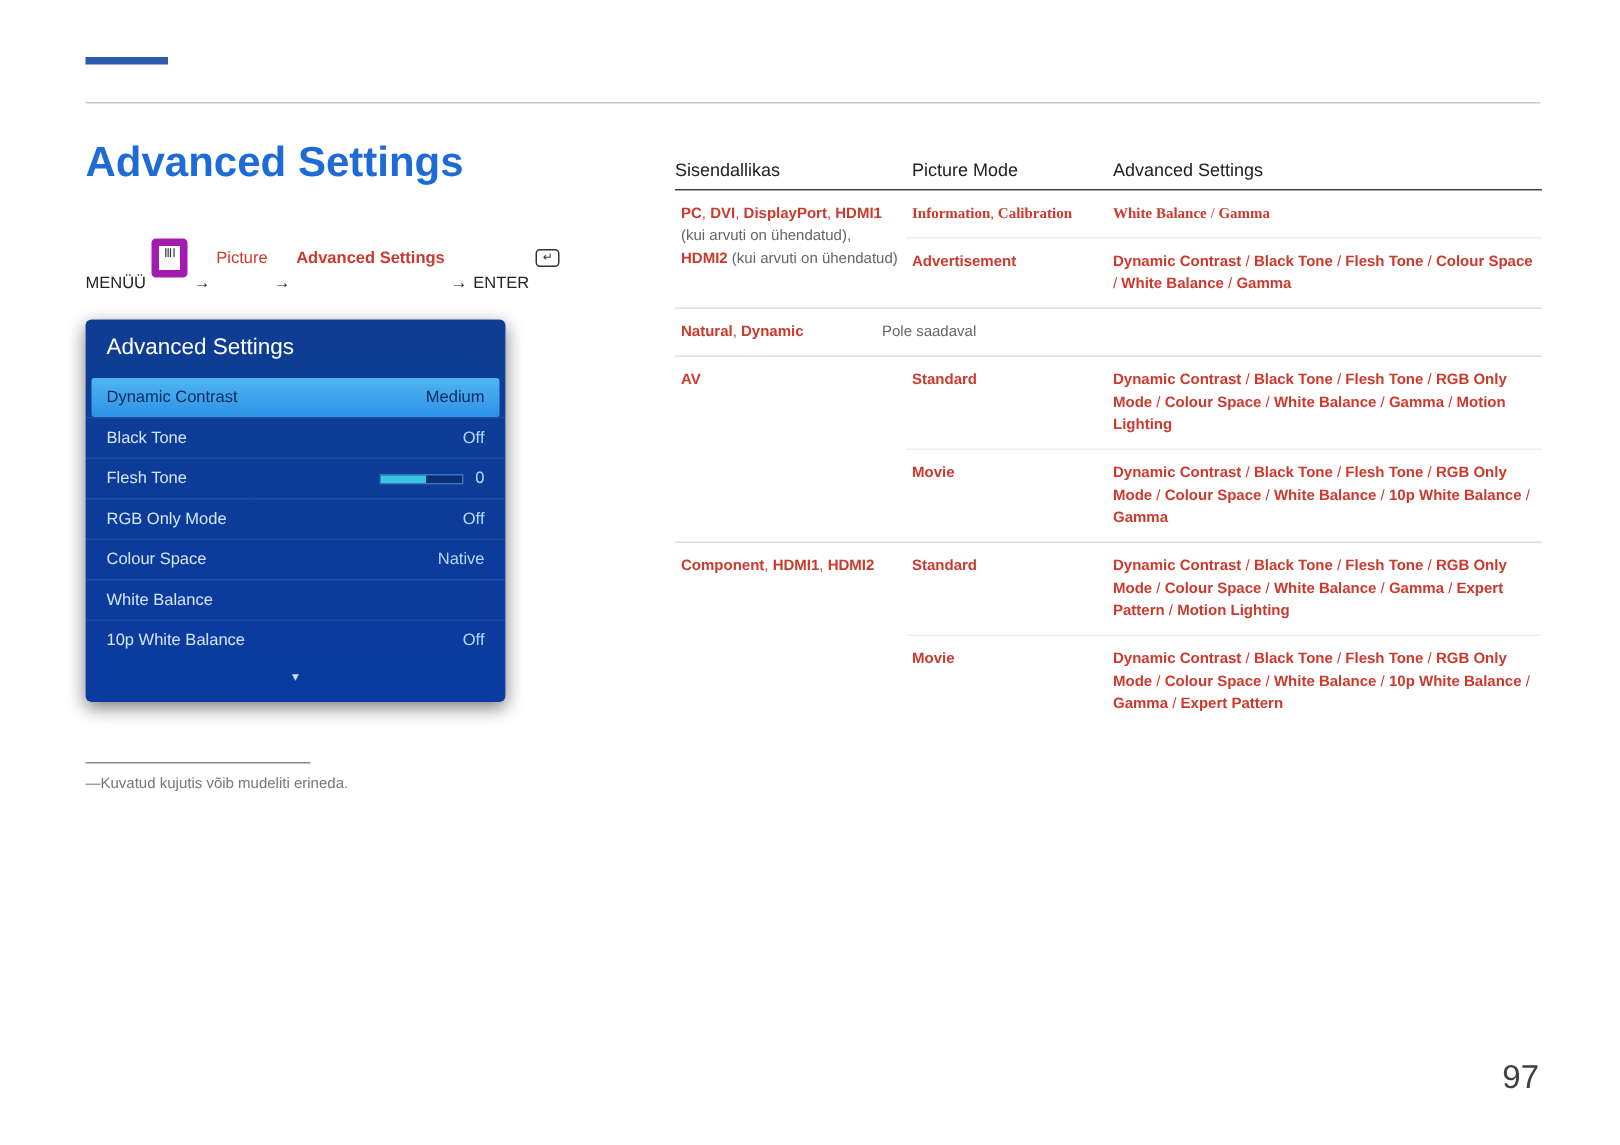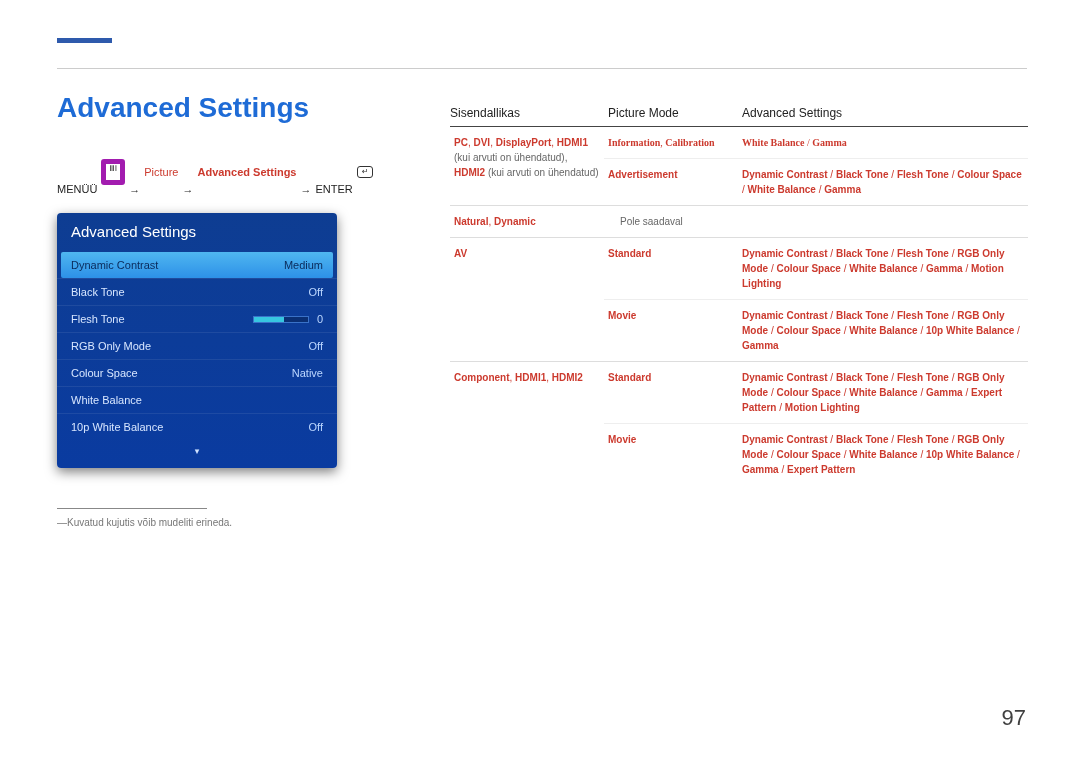--- a/index.html
+++ b/index.html
@@ -220,21 +220,21 @@
             <div class="td3 cell"><span class="hlb">White Balance</span><span class="hl"> / </span><span class="hlb">Gamma</span></div>
           </div>
           <div style="display: flex; border-top: 1px solid rgb(238, 238, 238);">
             <div class="td2 cell"><span class="hlb">Advertisement</span></div>
             <div class="td3 cell"><span class="hlb">Dynamic Contrast</span><span class="hl"> / </span><span class="hlb">Black Tone</span><span class="hl"> / </span><span class="hlb">Flesh Tone</span><span class="hl"> / </span><span class="hlb">Colour Space</span><span class="hl"> / </span><span class="hlb">White Balance</span><span class="hl"> / </span><span class="hlb">Gamma</span></div>
           </div>
         </div>
       </div>
       <div class="tbl-row">
         <div style="flex: 1 1 0%;">
-          <div style="display: flex; gap: 32px;">
+          <div style="display: flex;">
             <div class="td2 cell"><span class="hlb">Natural</span><span class="hl">, </span><span class="hlb">Dynamic</span></div>
             <div class="td3 cell"><span class="plain">Pole saadaval</span></div>
           </div>
         </div>
       </div>
       <div class="tbl-row">
         <div class="td1 cell"><span class="hlb">AV</span></div>
         <div style="flex: 1 1 0%;">
           <div style="display: flex;">
             <div class="td2 cell"><span class="hlb">Standard</span></div>

